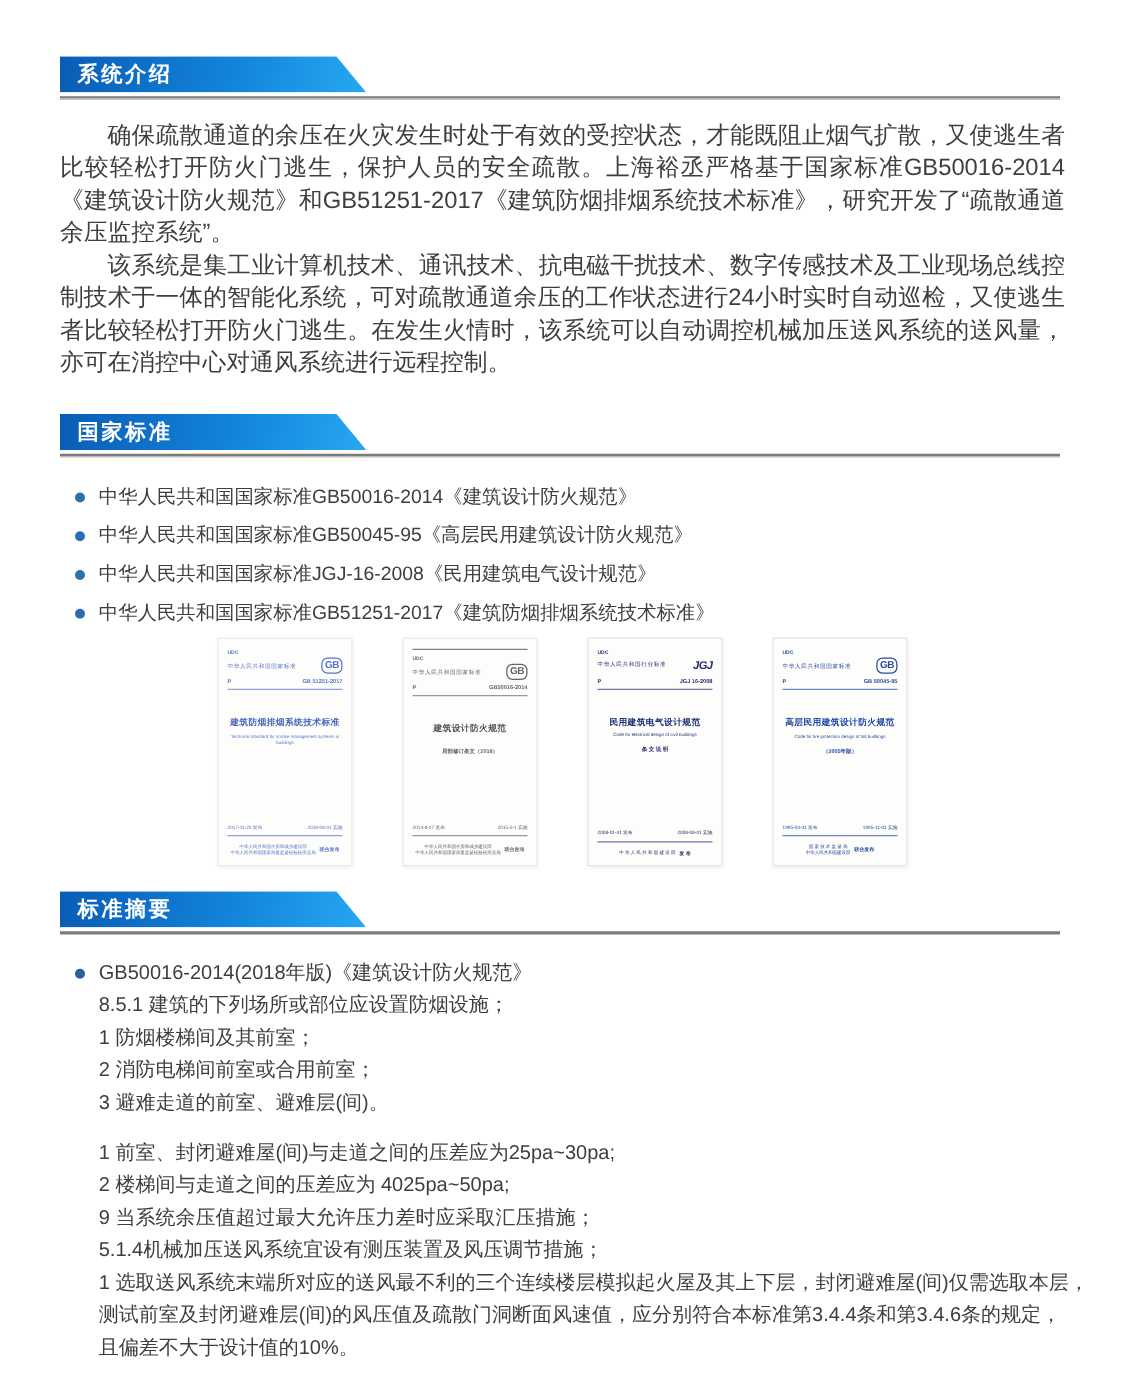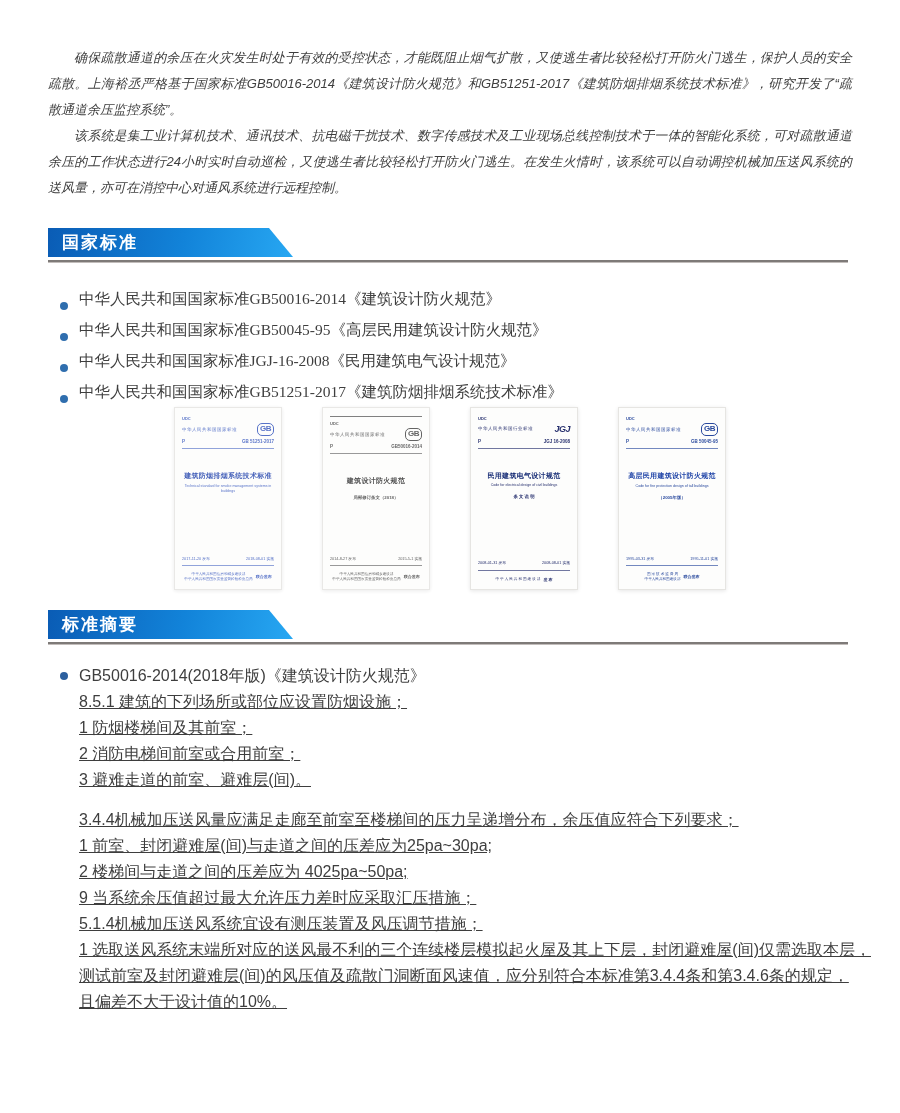--- a/index.html
+++ b/index.html
@@ -16,26 +16,26 @@
     width:245px; height:29px;
     background:linear-gradient(100deg,#0a5cb5 0%,#1283d9 55%,#27a7f2 100%);
     clip-path:polygon(0 0, calc(100% - 24px) 0, 100% 100%, 0 100%);
     display:flex; align-items:center; padding-left:14px;
   }
   .banner-text { color:#ffffff; font-size:17px; font-weight:bold; letter-spacing:2px; }
   .header-rule { margin-top:3px; width:800px; height:3px;
     background:linear-gradient(#7e7a78 0 60%, #c2bdbb 60% 100%); }
 
   
-  .intro-text p { margin:0; font-size:13px; line-height:26px; text-indent:2em; text-align:justify;font-style:italic; }
+  .intro-text p { margin:0; font-size:19px; line-height:26px; text-indent:2em; text-align:justify; }
 
   
   .sec-standards { margin-top:27px; }
   .std-list { list-style:none; margin:12px 0 0 0; padding:0 0 0 12px; }
-  .std-list li { display:flex; align-items:flex-end; height:31px; font-size:15.5px;font-family:Liberation Serif, serif; }
+  .std-list li { display:flex; align-items:center; height:31px; font-size:15.5px; }
   .dot { width:8px; height:8px; border-radius:50%; background:#2f6eae; margin-right:11px; flex:0 0 auto; }
 
   
   .covers-row { margin-top:4px; display:flex; justify-content:center; gap:40px; }
   .cover {
     width:108px; height:183px; background:#fdfdfc; border:1px solid #e6e5e2;
     box-shadow:0 1px 4px rgba(0,0,0,0.10);
     padding:8px 7px 6px 7px; display:flex; flex-direction:column; line-height:1.35;
   }
   .cover.faded { opacity:0.85; }
@@ -60,29 +60,35 @@
   .ink-b { color:#4a4a4a; } .ink-b .c-title { color:#333333; }
   .ink-c { color:#27306e;justify-content:space-between; } .ink-c .c-title { color:#1a2f77; }
   .ink-d { color:#2a4a9e; } .ink-d .c-title { color:#2246a8; }
 
   
   .sec-summary { margin-top:20px; }
   .sum-block { margin-top:18px; font-size:16px; line-height:26px; }
   .sum-block + .sum-block { margin-top:14px; }
   .sum-heading { display:flex; align-items:center; padding-left:12px; }
   .sum-heading .dot { background:#2c5f9e; }
-  .sum-lines { padding-left:31px;text-decoration:underline; }
+  .sum-lines { padding-left:31px; }
   .sum-lines div { white-space:nowrap; }
 </style>
 </head>
 <body>
 
 <div class="content">
 
   <div class="section sec-intro">
+    <div class="section-header">
+      <div class="banner">
+        <span class="banner-text">系统介绍</span>
+      </div>
+      <div class="header-rule"></div>
+    </div>
     <div class="intro-text">
       <p>确保疏散通道的余压在火灾发生时处于有效的受控状态，才能既阻止烟气扩散，又使逃生者比较轻松打开防火门逃生，保护人员的安全疏散。上海裕丞严格基于国家标准GB50016-2014《建筑设计防火规范》和GB51251-2017《建筑防烟排烟系统技术标准》，研究开发了“疏散通道余压监控系统”。</p>
       <p>该系统是集工业计算机技术、通讯技术、抗电磁干扰技术、数字传感技术及工业现场总线控制技术于一体的智能化系统，可对疏散通道余压的工作状态进行24小时实时自动巡检，又使逃生者比较轻松打开防火门逃生。在发生火情时，该系统可以自动调控机械加压送风系统的送风量，亦可在消控中心对通风系统进行远程控制。</p>
     </div>
   </div>
 
   <div class="section sec-standards">
     <div class="section-header">
       <div class="banner">
         <span class="banner-text">国家标准</span>
@@ -246,21 +252,20 @@
       <div class="sum-lines">
         <div>8.5.1 建筑的下列场所或部位应设置防烟设施；</div>
         <div>1 防烟楼梯间及其前室；</div>
         <div>2 消防电梯间前室或合用前室；</div>
         <div>3 避难走道的前室、避难层(间)。</div>
       </div>
     </div>
 
     <div class="sum-block">
       <div class="sum-lines">
-        <div>3.4.4机械加压送风量应满足走廊至前室至楼梯间的压力呈递增分布，余压值应符合下列要求；</div>
         <div>1 前室、封闭避难屋(间)与走道之间的压差应为25pa~30pa;</div>
         <div>2 楼梯间与走道之间的压差应为 4025pa~50pa;</div>
         <div>9 当系统余压值超过最大允许压力差时应采取汇压措施；</div>
         <div>5.1.4机械加压送风系统宜设有测压装置及风压调节措施；</div>
         <div>1 选取送风系统末端所对应的送风最不利的三个连续楼层模拟起火屋及其上下层，封闭避难屋(间)仅需选取本层，</div>
         <div>测试前室及封闭避难层(间)的风压值及疏散门洞断面风速值，应分别符合本标准第3.4.4条和第3.4.6条的规定，</div>
         <div>且偏差不大于设计值的10%。</div>
       </div>
     </div>
   </div>

